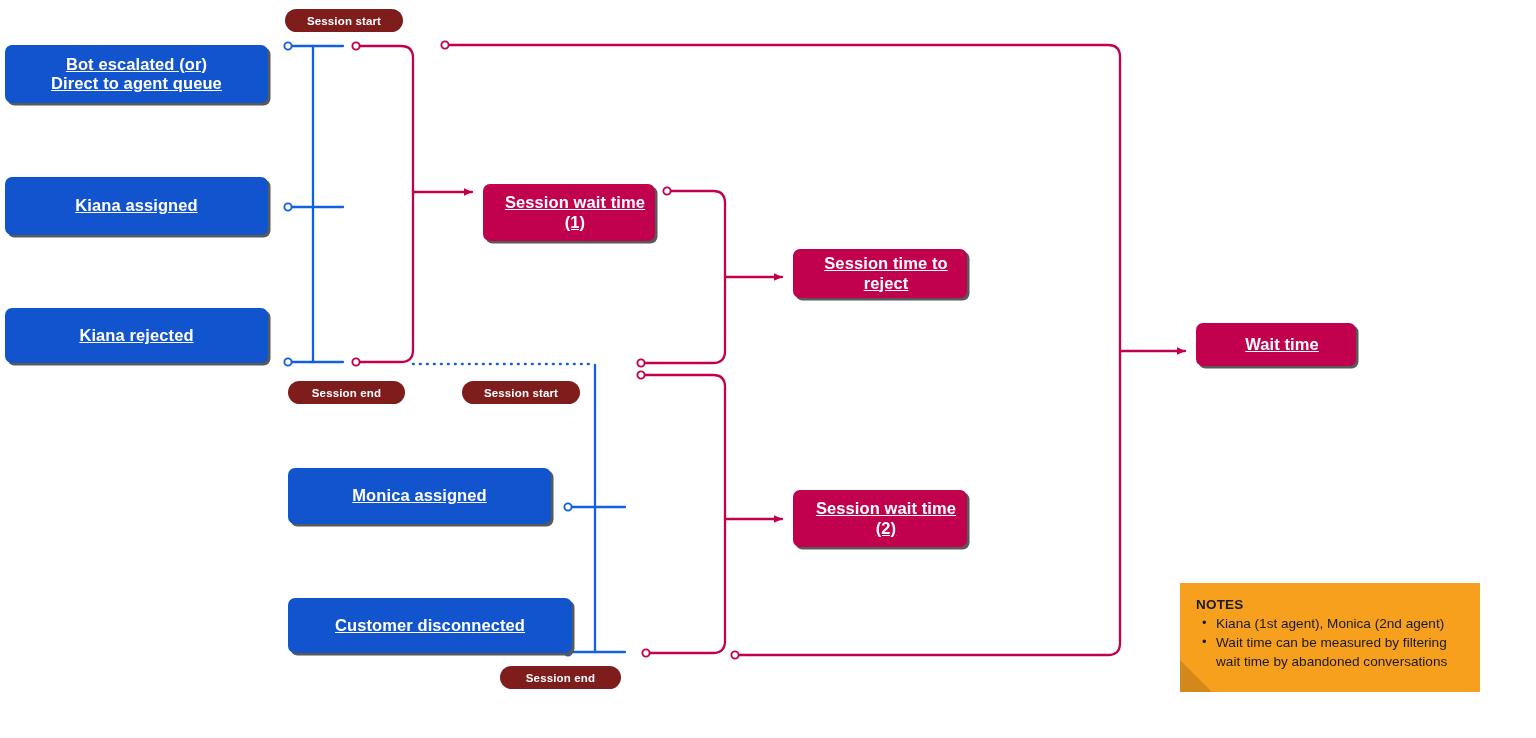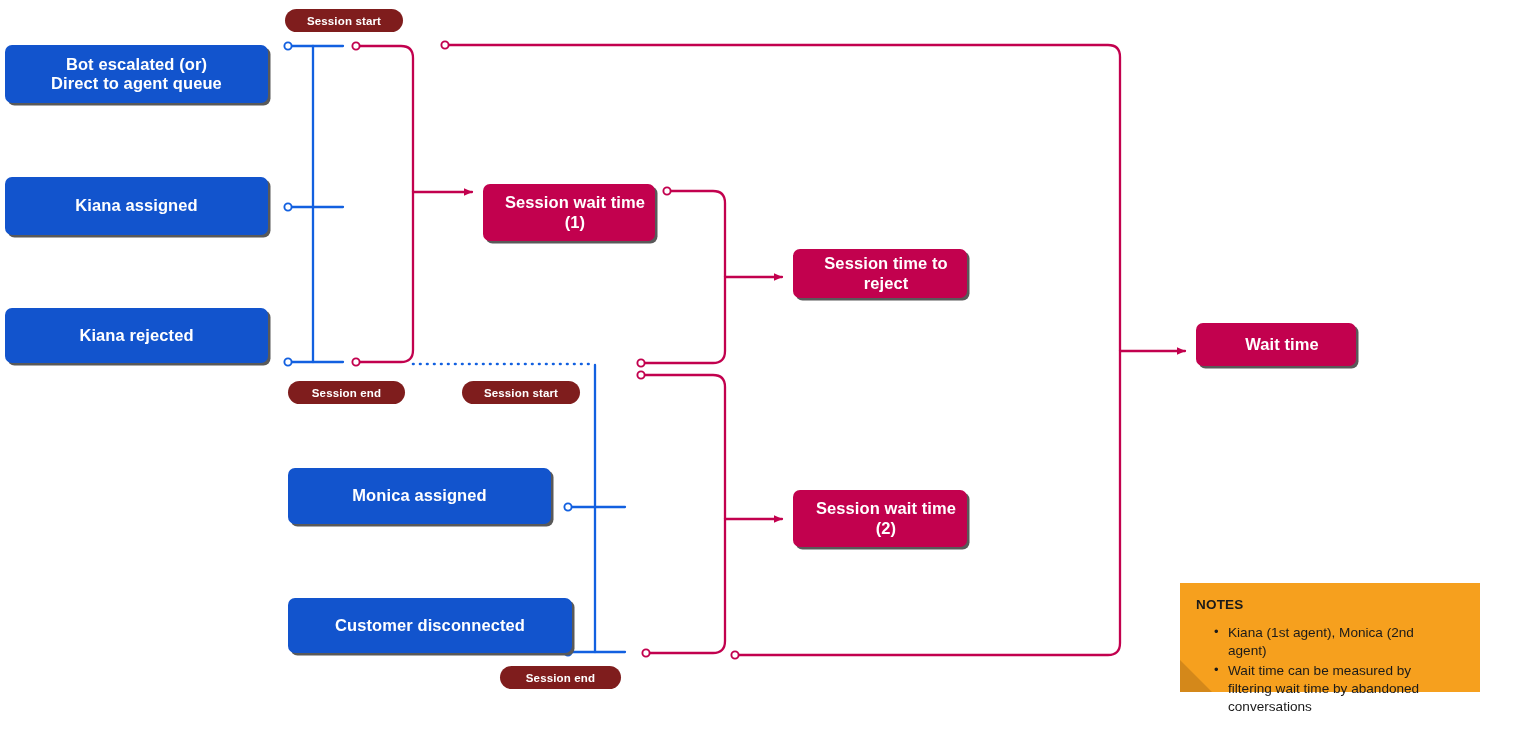--- a/index.html
+++ b/index.html
@@ -35,20 +35,21 @@
     align-items: center;
     justify-content: center;
     text-align: center;
     border-radius: 7px;
     color: #ffffff;
     font-weight: bold;
     line-height: 1.18;
     letter-spacing: 0.1px;
     box-shadow: 2.5px 2.5px 0 0 #595959;
     z-index: 4;
+    text-decoration: underline;
   }
   .node .label { display: block; padding: 0 6px; }
   .node.blue { background: #1254cd; font-size: 16.5px; }
   .node.crimson { background: #c2014e; font-size: 16.5px; padding-left: 12px; }
 
   
   .pill {
     position: absolute;
     box-sizing: border-box;
     display: flex;
@@ -86,21 +87,21 @@
     clip-path: polygon(0 0, 100% 100%, 0 100%);
   }
   #notes .notes-title {
     font-size: 13.5px;
     font-weight: bold;
     color: #1a1a1a;
     margin: 0 0 3px 0;
     letter-spacing: 0.2px;
   }
   #notes ul {
-    margin: 12px;
+    margin: 0;
     padding: 0 0 0 18px;
     list-style: none;
   }
   #notes li {
     position: relative;
     font-size: 13.6px;
     color: #1a1a1a;
     line-height: 1.35;
     margin-bottom: 1px;
     padding-left: 2px;

